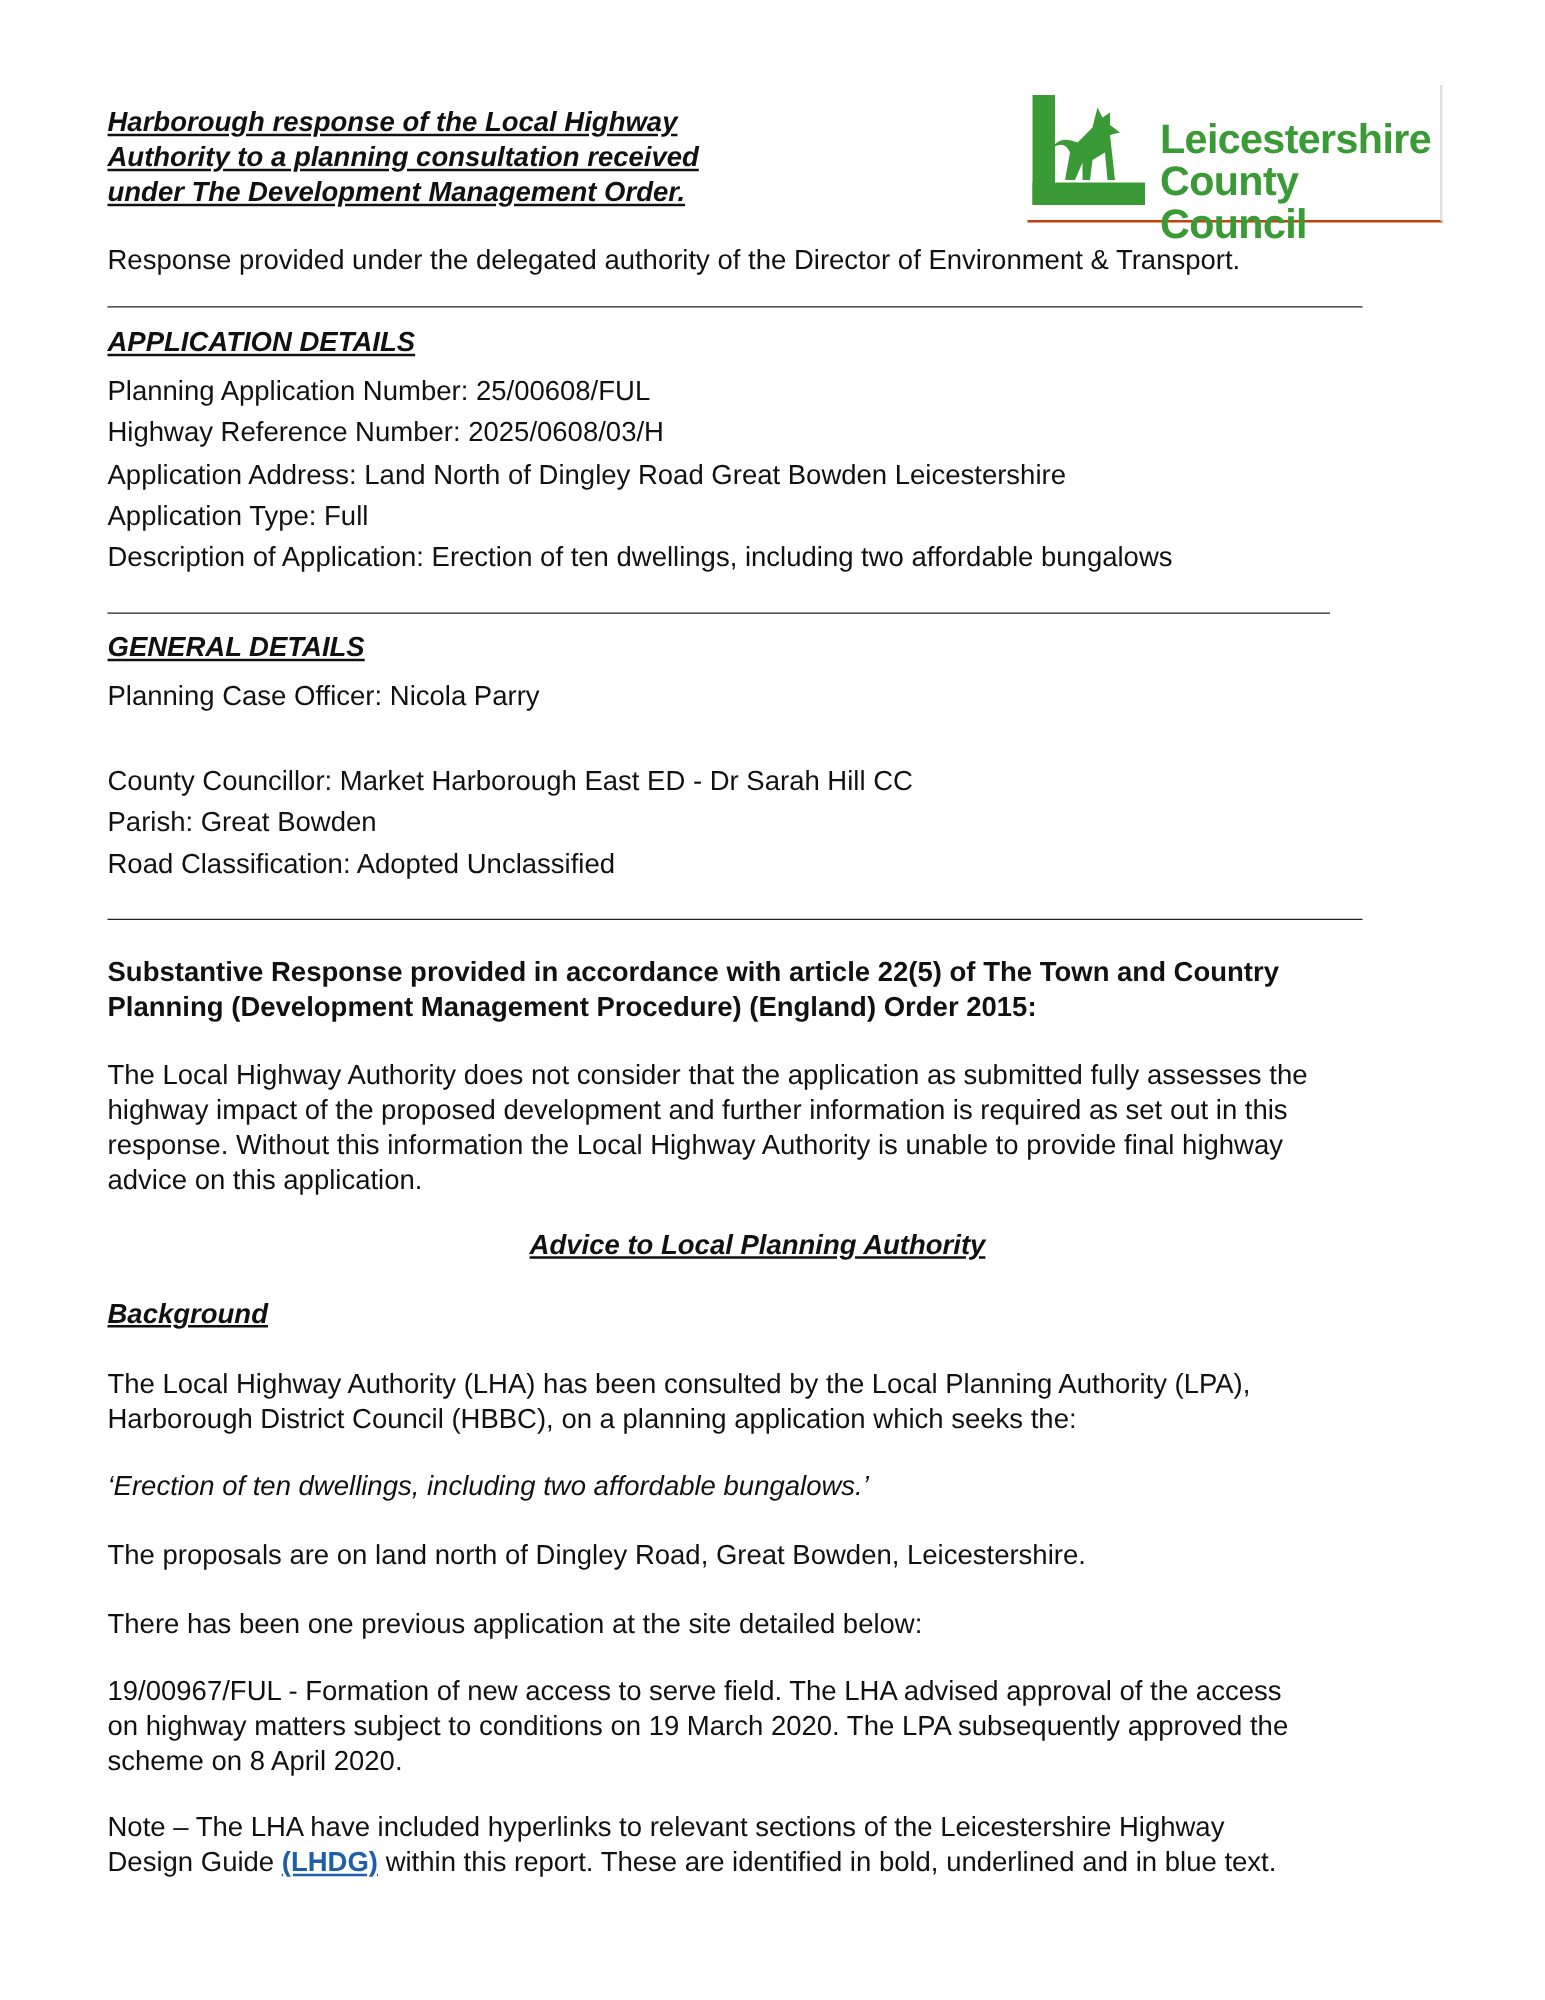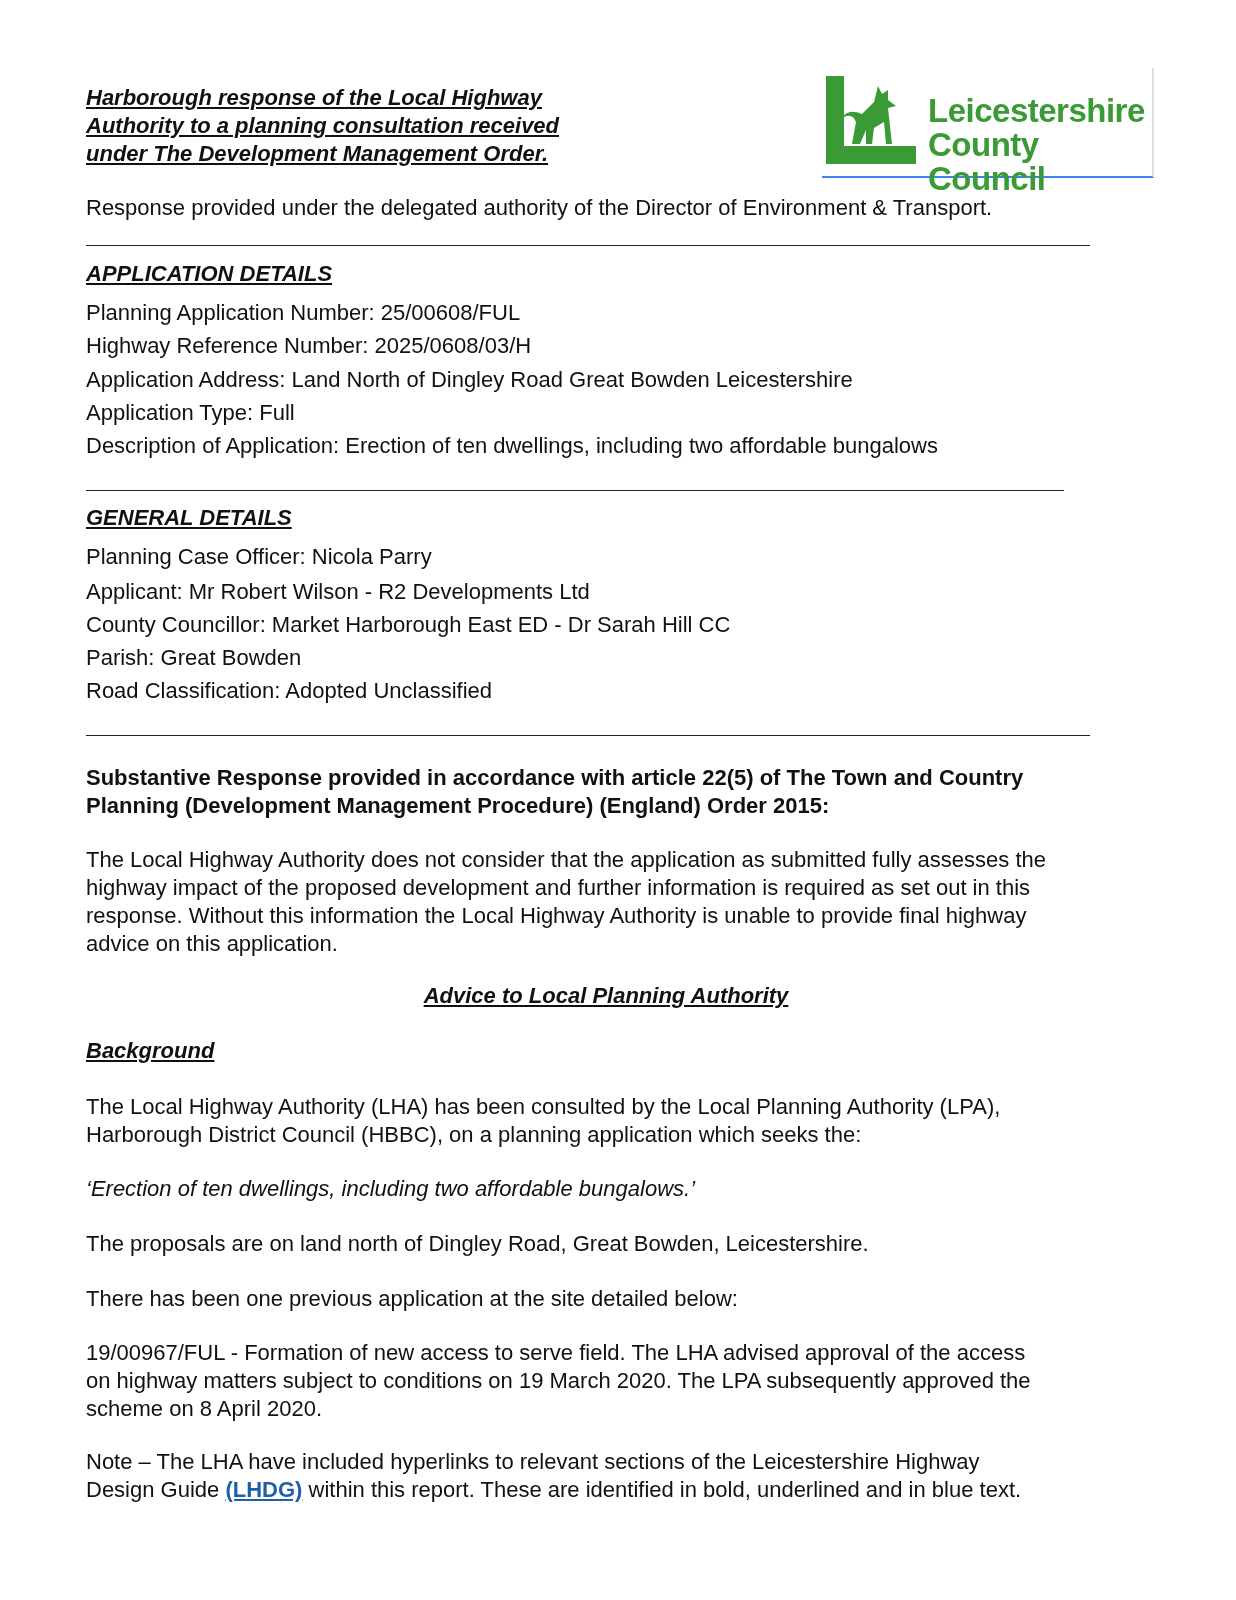--- a/index.html
+++ b/index.html
@@ -2,21 +2,21 @@
 <html><head>
 <meta charset="utf-8">
 <style>
   html, body { margin: 0; padding: 0; background: #ffffff; }
   body { width: 1236px; height: 1600px; position: relative; overflow: hidden;
          font-family: "Liberation Sans", sans-serif; color: #111111; }
   .page { position: absolute; left: 0; top: 0; width: 1236px; height: 1600px; }
   .abs { position: absolute; }
   .title { left: 86px; top: 84px; width: 560px; font-size: 22px; font-weight: bold;
            font-style: italic; text-decoration: underline; line-height: 28px; }
-  .logo { left: 822px; top: 68px; width: 330px; height: 108px; border-bottom: 2px solid #3b82f6; border-right: 2px solid #e0e0e0;}
+  .logo { left: 822px; top: 68px; width: 330px; height: 108px; border-bottom: 2px solid #c2410c; border-right: 2px solid #e0e0e0;}
   .logo-text { position: absolute; left: 106px; top: 26px; color: #3a9a35; font-weight: bold;
                font-size: 33px; line-height: 34px; letter-spacing: -0.5px; }
   .line { font-size: 22px; line-height: 28px; white-space: nowrap; }
   .rule { height: 0; border-top: 1.5px solid #222; }
   .h-sec { font-size: 22px; font-weight: bold; text-decoration: underline; font-style: italic; }
   .para { font-size: 22px; line-height: 28px; }
   .bold { font-weight: bold; }
   .center { text-align: center; }
   .link { color: #1f5fa8; font-weight: bold; text-decoration: underline; text-align: center; }
   .italic { font-style: italic; }
@@ -50,21 +50,20 @@
   <div class="abs h-sec" style="left:86px;top:261px;">APPLICATION DETAILS</div>
   <div class="abs line" style="left:86px;top:299px;">Planning Application Number: 25/00608/FUL</div>
   <div class="abs line" style="left:86px;top:332px;">Highway Reference Number: 2025/0608/03/H</div>
   <div class="abs line" style="left:86px;top:366px;">Application Address: Land North of Dingley Road Great Bowden Leicestershire</div>
   <div class="abs line" style="left:86px;top:399px;">Application Type: Full</div>
   <div class="abs line" style="left:86px;top:432px;">Description of Application: Erection of ten dwellings, including two affordable bungalows</div>
   <div class="abs rule" style="left:86px;top:490px;width:978px;"></div>
 
   <div class="abs h-sec" style="left:86px;top:505px;">GENERAL DETAILS</div>
   <div class="abs line" style="left:86px;top:543px;">Planning Case Officer: Nicola Parry</div>
-  <div class="abs line" style="left:86px;top:578px;">Applicant: Mr Robert Wilson - R2 Developments Ltd</div>
   <div class="abs line" style="left:86px;top:611px;">County Councillor: Market Harborough East ED - Dr Sarah Hill CC</div>
   <div class="abs line" style="left:86px;top:644px;">Parish: Great Bowden</div>
   <div class="abs line" style="left:86px;top:677px;">Road Classification: Adopted Unclassified</div>
   <div class="abs rule" style="left:86px;top:735px;width:1004px;"></div>
 
   <div class="abs para bold" style="left:86px;top:764px;">
     <div>Substantive Response provided in accordance with article 22(5) of The Town and Country</div>
     <div>Planning (Development Management Procedure) (England) Order 2015:</div>
   </div>
 

